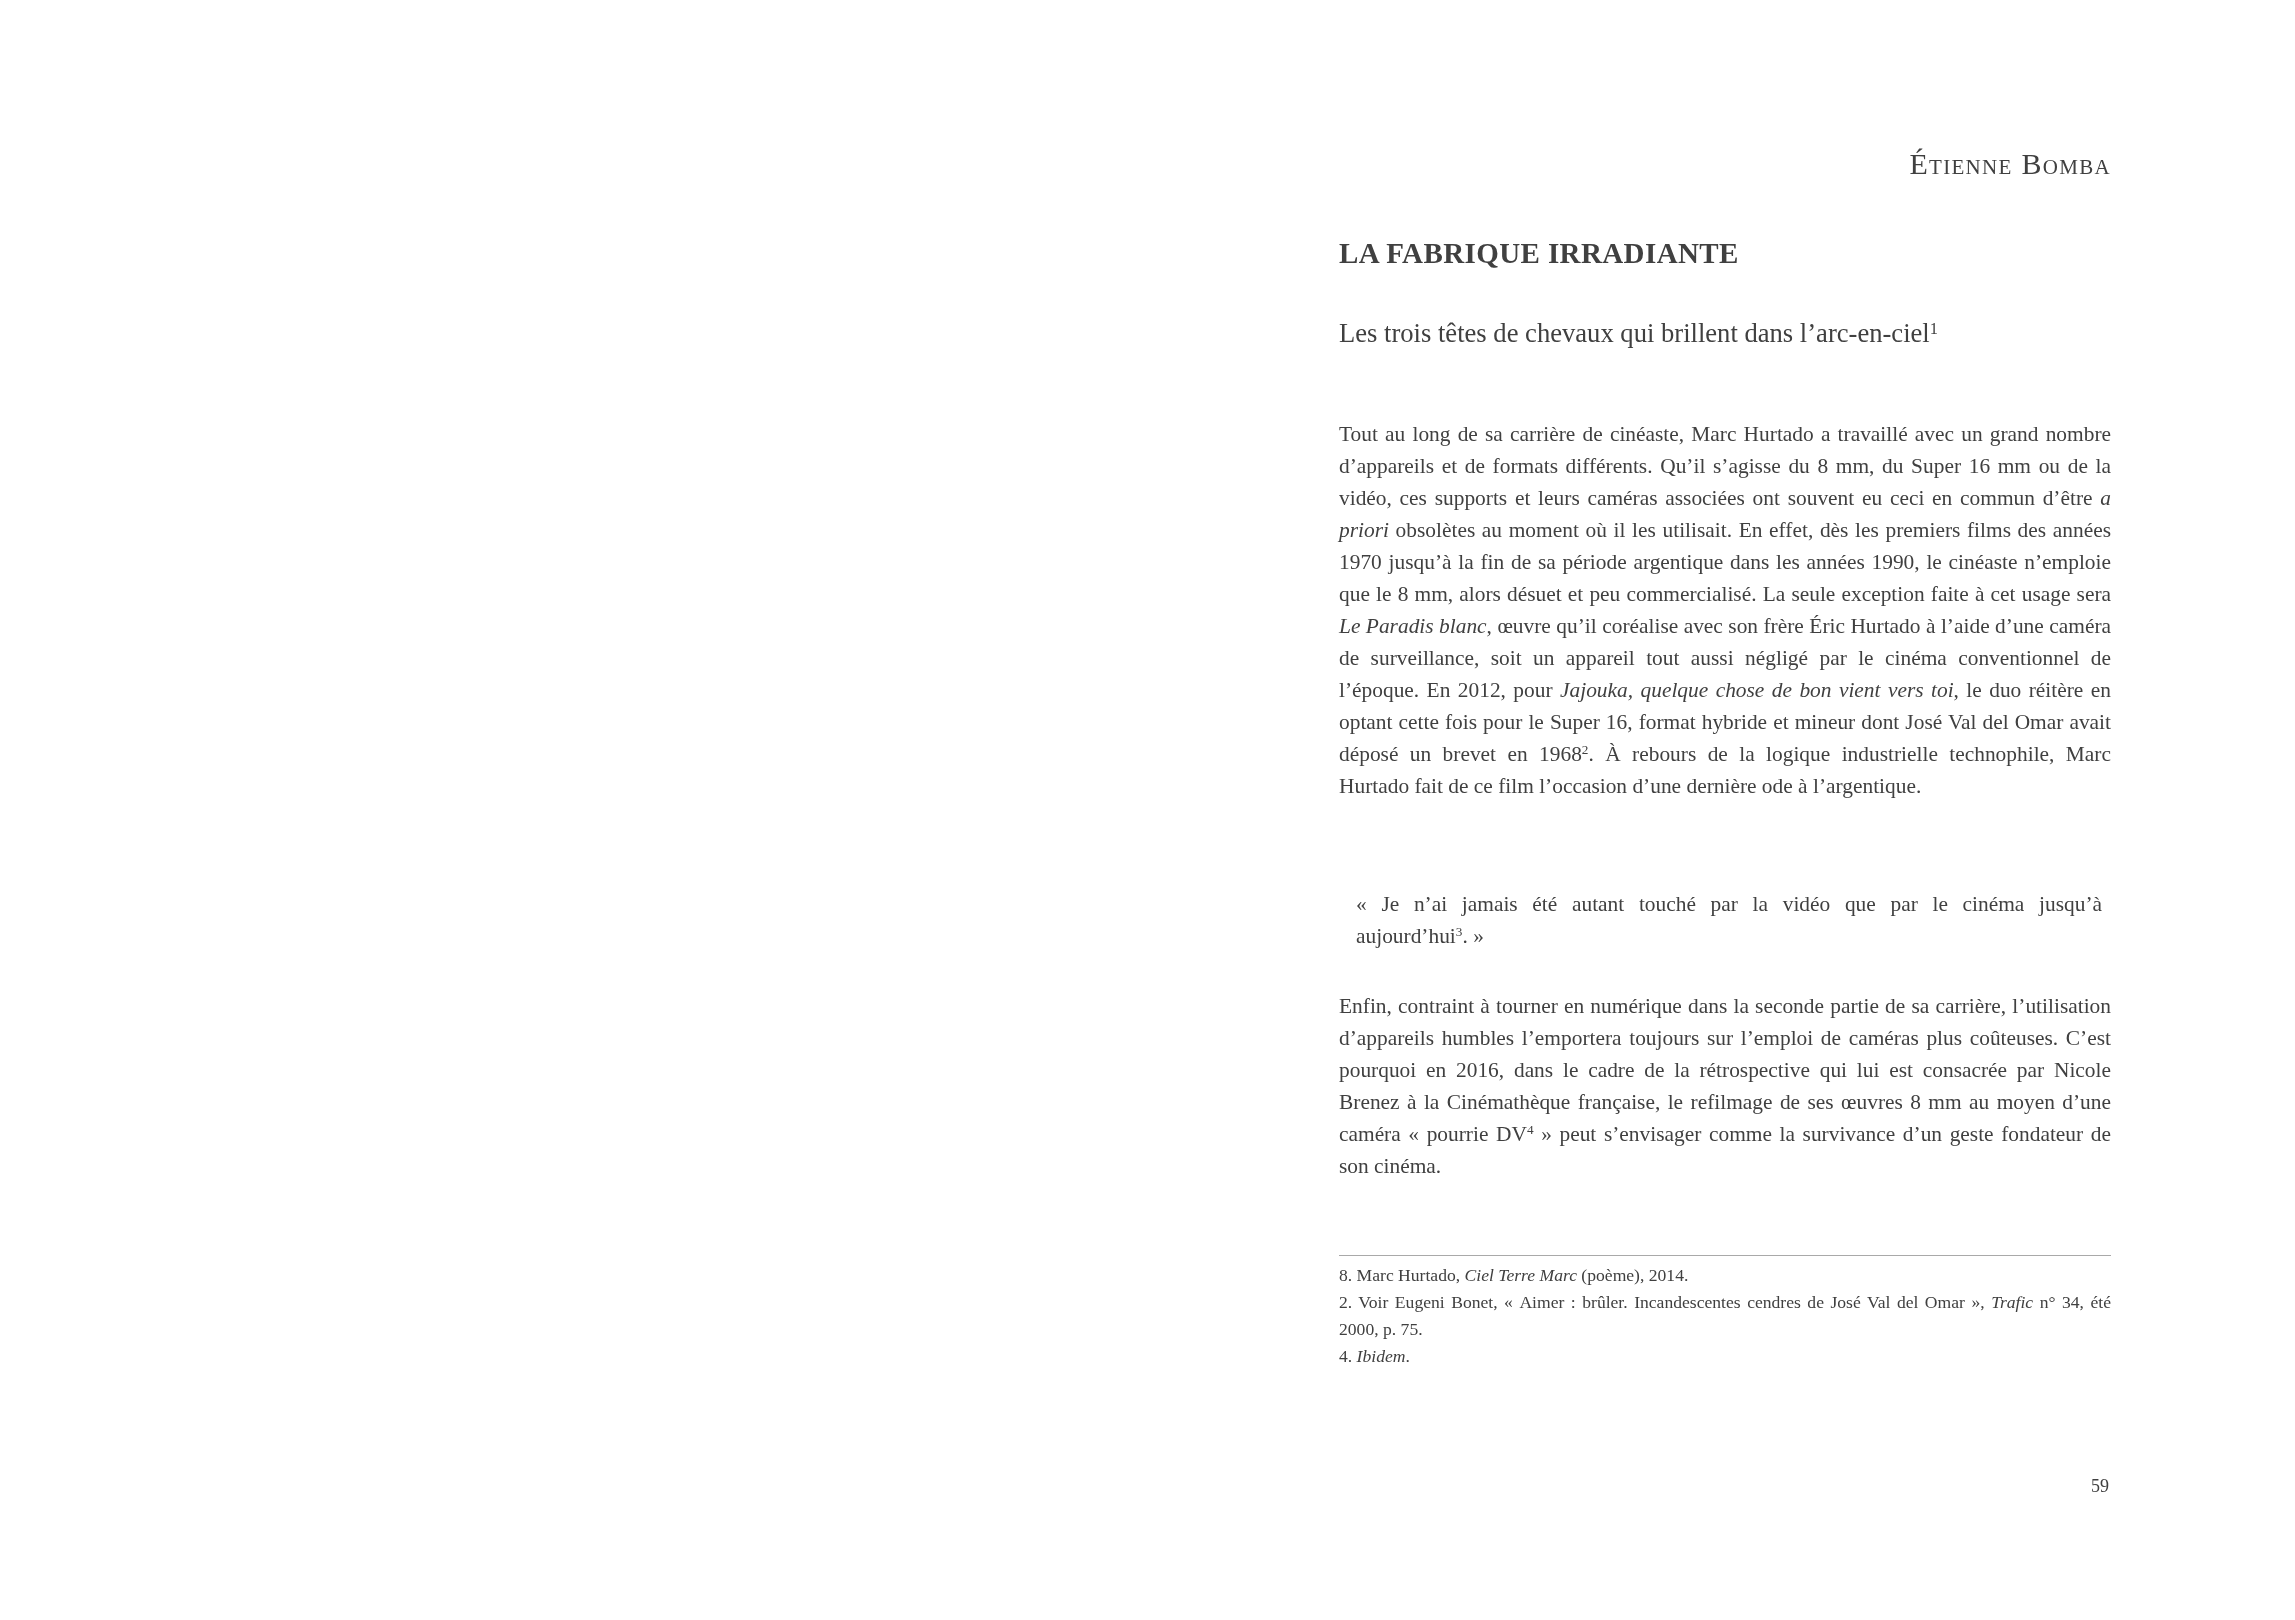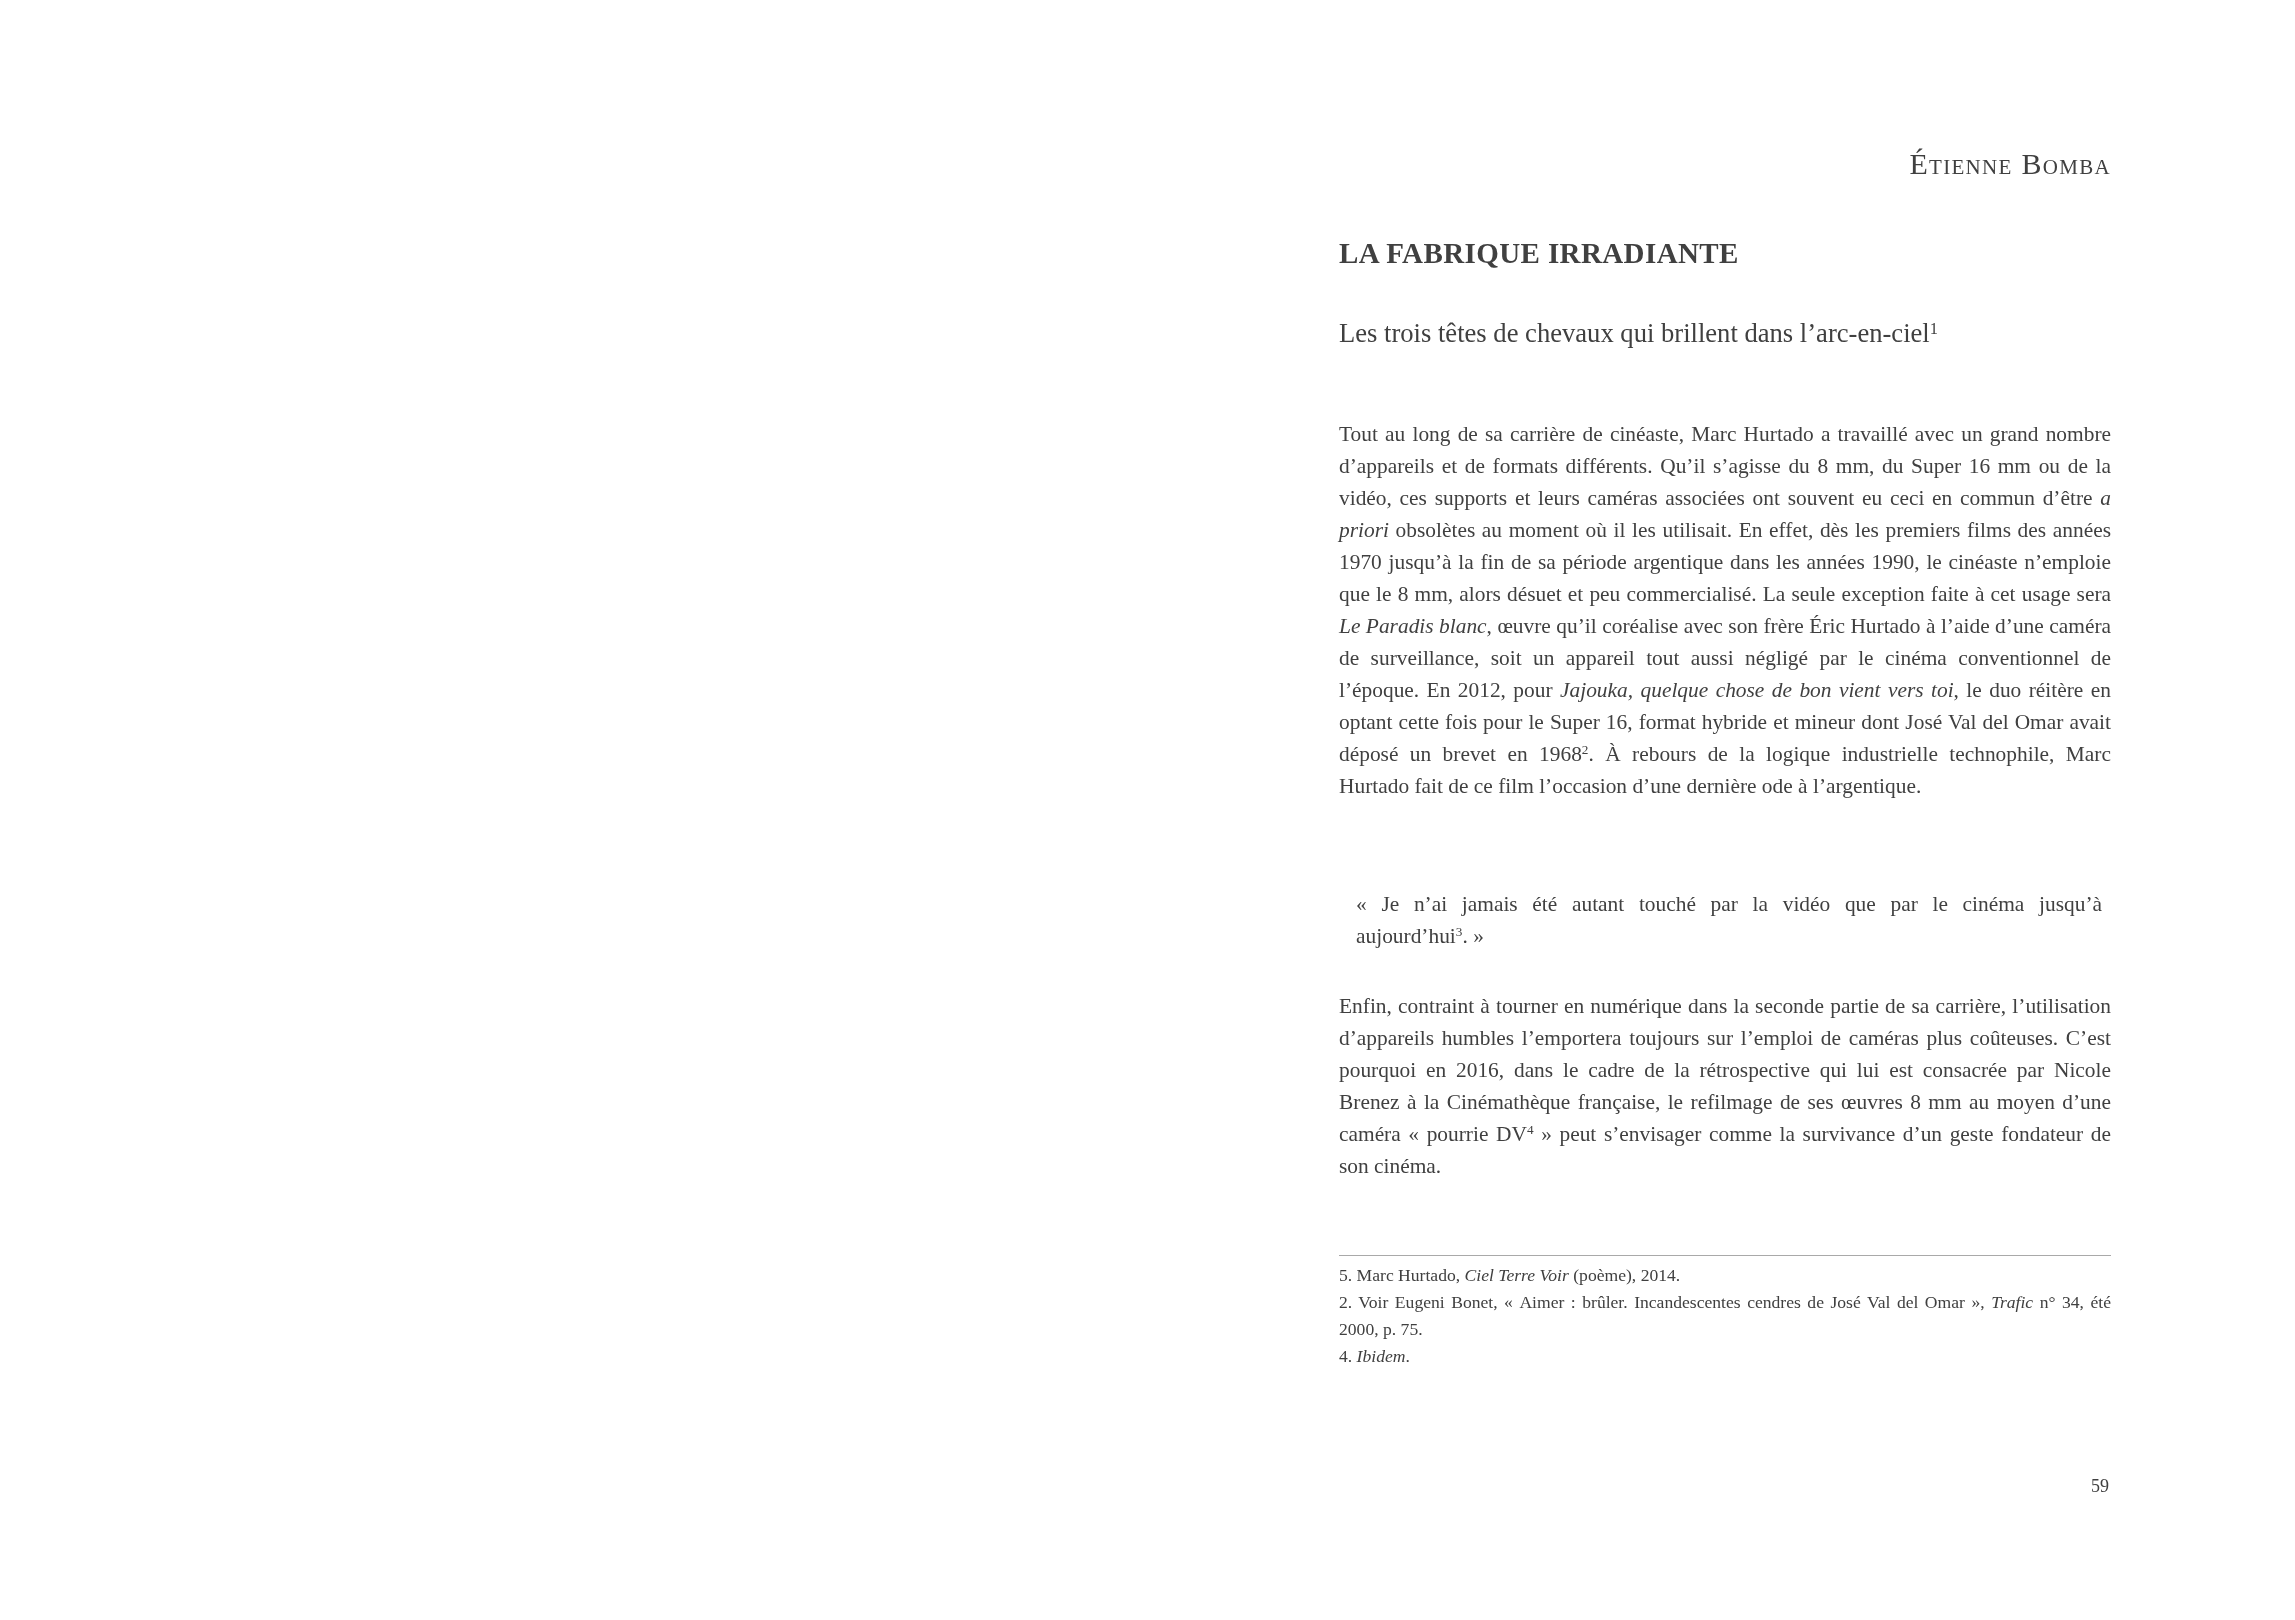--- a/index.html
+++ b/index.html
@@ -74,21 +74,21 @@
 
   <div class="abs body-text para1"><span>Tout au long de sa carrière de cinéaste, Marc Hurtado a travaillé avec un grand nombre d’appareils et de formats différents. Qu’il s’agisse du 8 mm, du Super 16 mm ou de la vidéo, ces supports et leurs caméras associées ont souvent eu ceci en commun d’être </span><span class="it">a priori</span><span> obsolètes au moment où il les utilisait. En effet, dès les premiers films des années 1970 jusqu’à la fin de sa période argentique dans les années 1990, le cinéaste n’emploie que le 8 mm, alors désuet et peu commercialisé. La seule exception faite à cet usage sera </span><span class="it">Le Paradis blanc</span><span>, œuvre qu’il coréalise avec son frère Éric Hurtado à l’aide d’une caméra de surveillance, soit un appareil tout aussi négligé par le cinéma conventionnel de l’époque. En 2012, pour </span><span class="it">Jajouka, quelque chose de bon vient vers toi</span><span>, le duo réitère en optant cette fois pour le Super 16, format hybride et mineur dont José Val del Omar avait déposé un brevet en 1968</span><span class="sup">2</span><span>. À rebours de la logique industrielle technophile, Marc Hurtado fait de ce film l’occasion d’une dernière ode à l’argentique.</span></div>
 
   <div class="abs blockquote"><span>«&nbsp;Je n’ai jamais été autant touché par la vidéo que par le cinéma jusqu’à aujourd’hui</span><span class="sup">3</span><span>.&nbsp;»</span></div>
 
   <div class="abs body-text para2"><span>Enfin, contraint à tourner en numérique dans la seconde partie de sa carrière, l’utilisation d’appareils humbles l’emportera toujours sur l’emploi de caméras plus coûteuses. C’est pourquoi en 2016, dans le cadre de la rétrospective qui lui est consacrée par Nicole Brenez à la Cinémathèque française, le refilmage de ses œuvres 8 mm au moyen d’une caméra «&nbsp;pourrie DV</span><span class="sup">4</span><span>&nbsp;» peut s’envisager comme la survivance d’un geste fondateur de son cinéma.</span></div>
 
   <div class="abs fn-rule"></div>
 
   <div class="abs footnotes">
-    <div class="footnote"><span>5. Marc Hurtado, </span><span class="it">Ciel Terre Voir</span><span> (poème), 2014.</span></div>
+    <div class="footnote"><span>8. Marc Hurtado, </span><span class="it">Ciel Terre Marc</span><span> (poème), 2014.</span></div>
     <div class="footnote"><span>2. Voir Eugeni Bonet, «&nbsp;Aimer&nbsp;: brûler. Incandescentes cendres de José Val del Omar&nbsp;», </span><span class="it">Trafic</span><span> n°&nbsp;34, été 2000, p.&nbsp;75.</span></div>
     <div class="footnote"><span>4. </span><span class="it">Ibidem</span><span>.</span></div>
   </div>
 
   <div class="abs folio">59</div>
 
 </div>
 
 
 </body></html>

